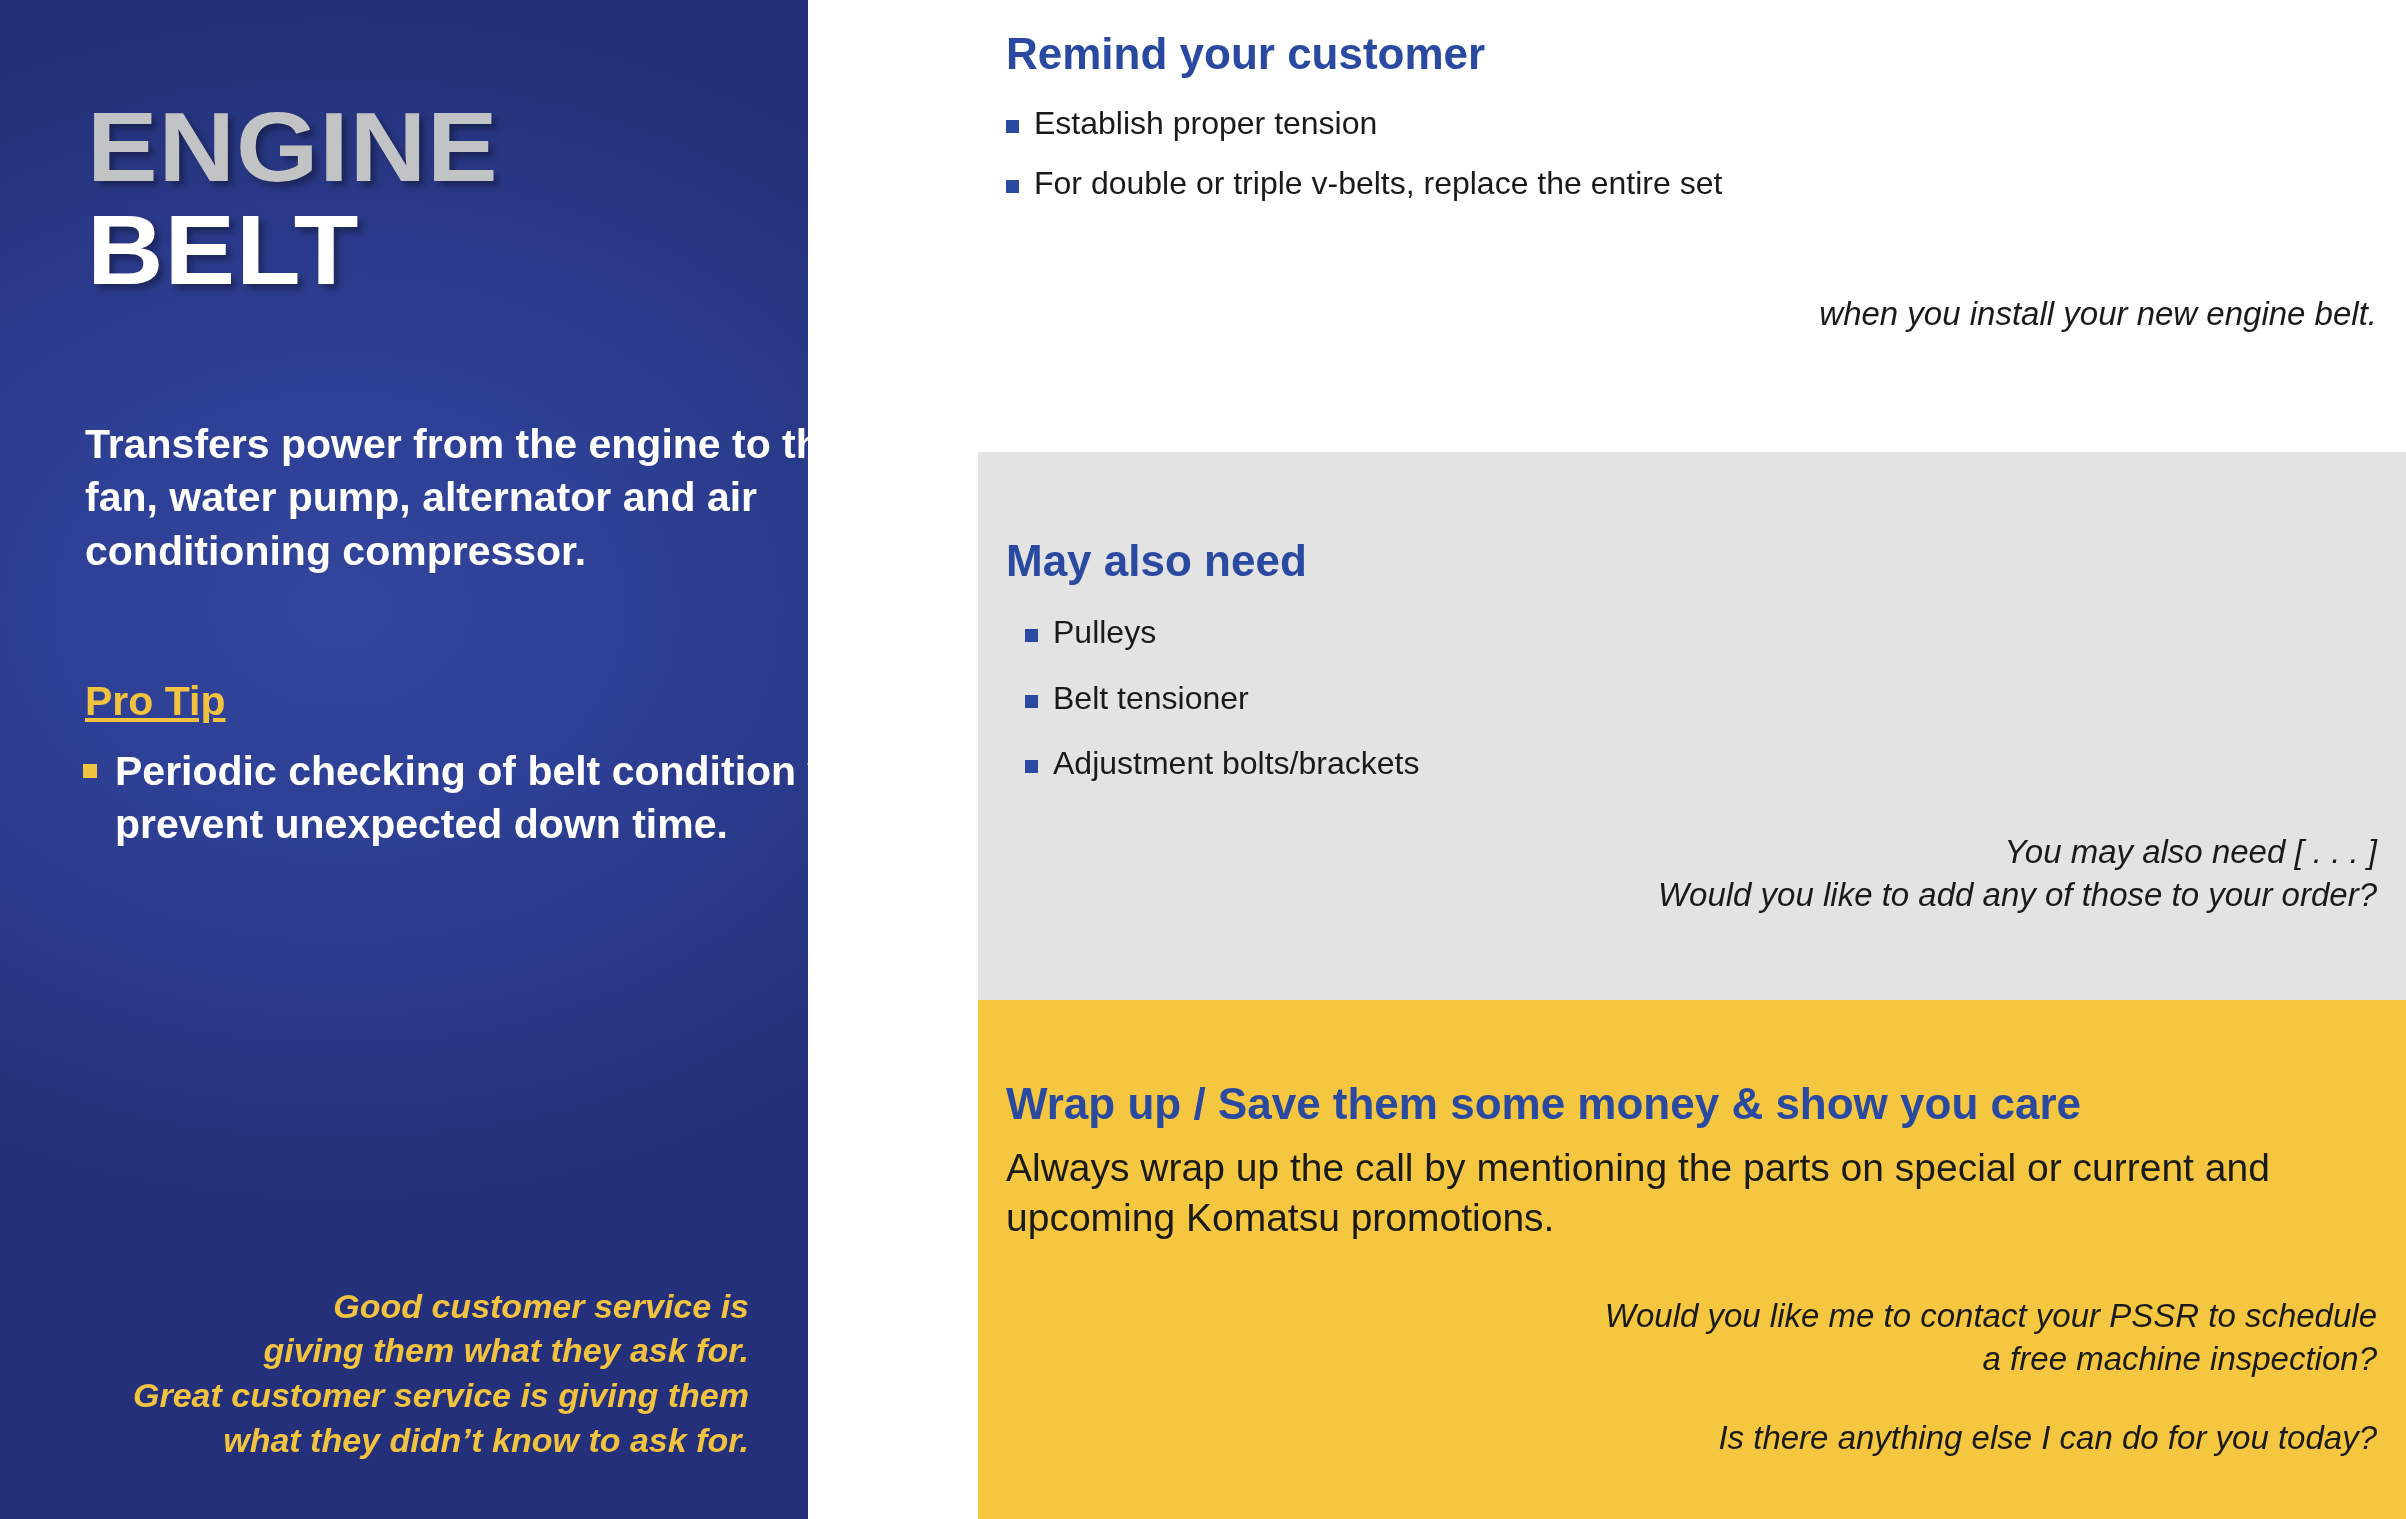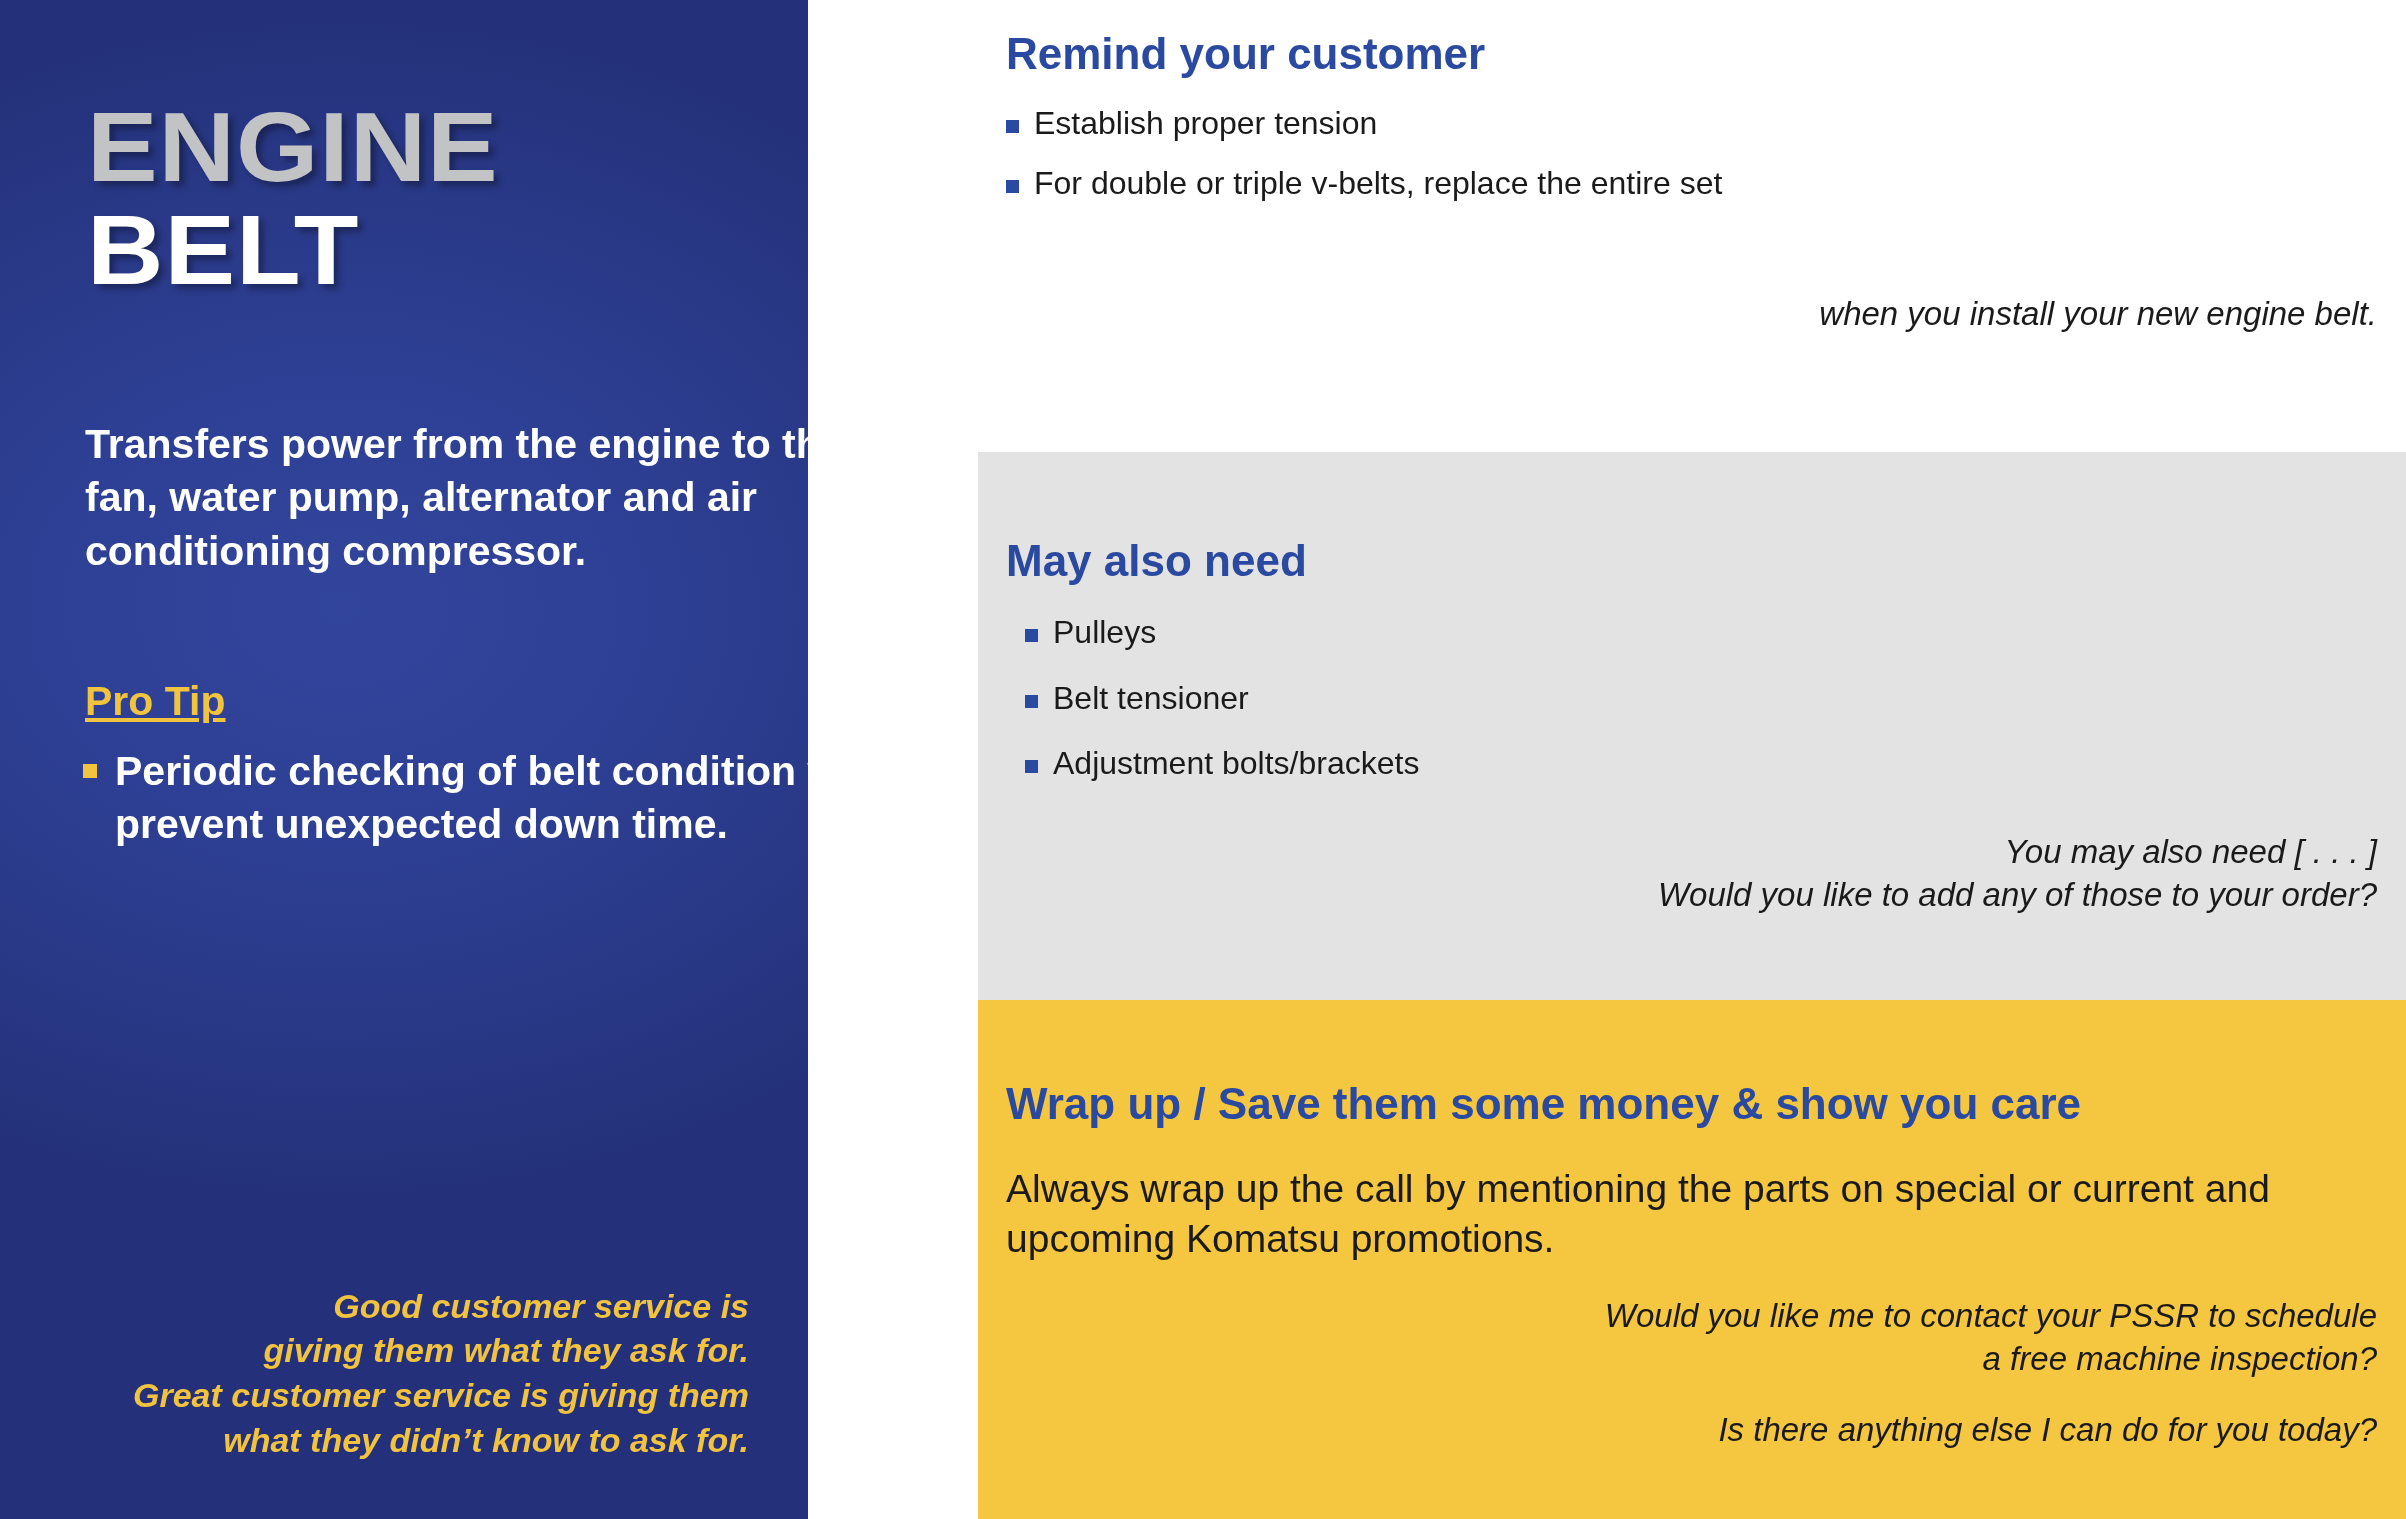--- a/index.html
+++ b/index.html
@@ -187,23 +187,23 @@
   .white-list  { left: 28px;  top: 104px; width: 1344px; }
   .white-list li { margin-bottom: 21px; }
   .white-script{ right: 30px; top: 293px; width: 1230px; }
 
   .gray-head   { left: 28px;  top: 76px; }
   .gray-list   { left: 47px;  top: 161px; width: 1325px; }
   .gray-list li { margin-bottom: 26.5px; }
   .gray-script { right: 30px; top: 379px; width: 1249px; }
 
   .yellow-head { left: 28px;  top: 71px; white-space: nowrap; }
-  .yellow-body { left: 28px;  top: 164px; width: 1344px; }
+  .yellow-body { left: 28px;  top: 143px; width: 1344px; }
   .yellow-script{ right: 30px; top: 295px; width: 1268px; }
-  .yellow-script .blk { margin-bottom: 28px; }
+  .yellow-script .blk { margin-bottom: 36px; }
   .yellow-script .blk:last-child { margin-bottom: 0; }
 </style>
 </head>
 <body>
 
 <div class="slide">
 
   <div class="left-panel">
 
     <div class="title-block">

